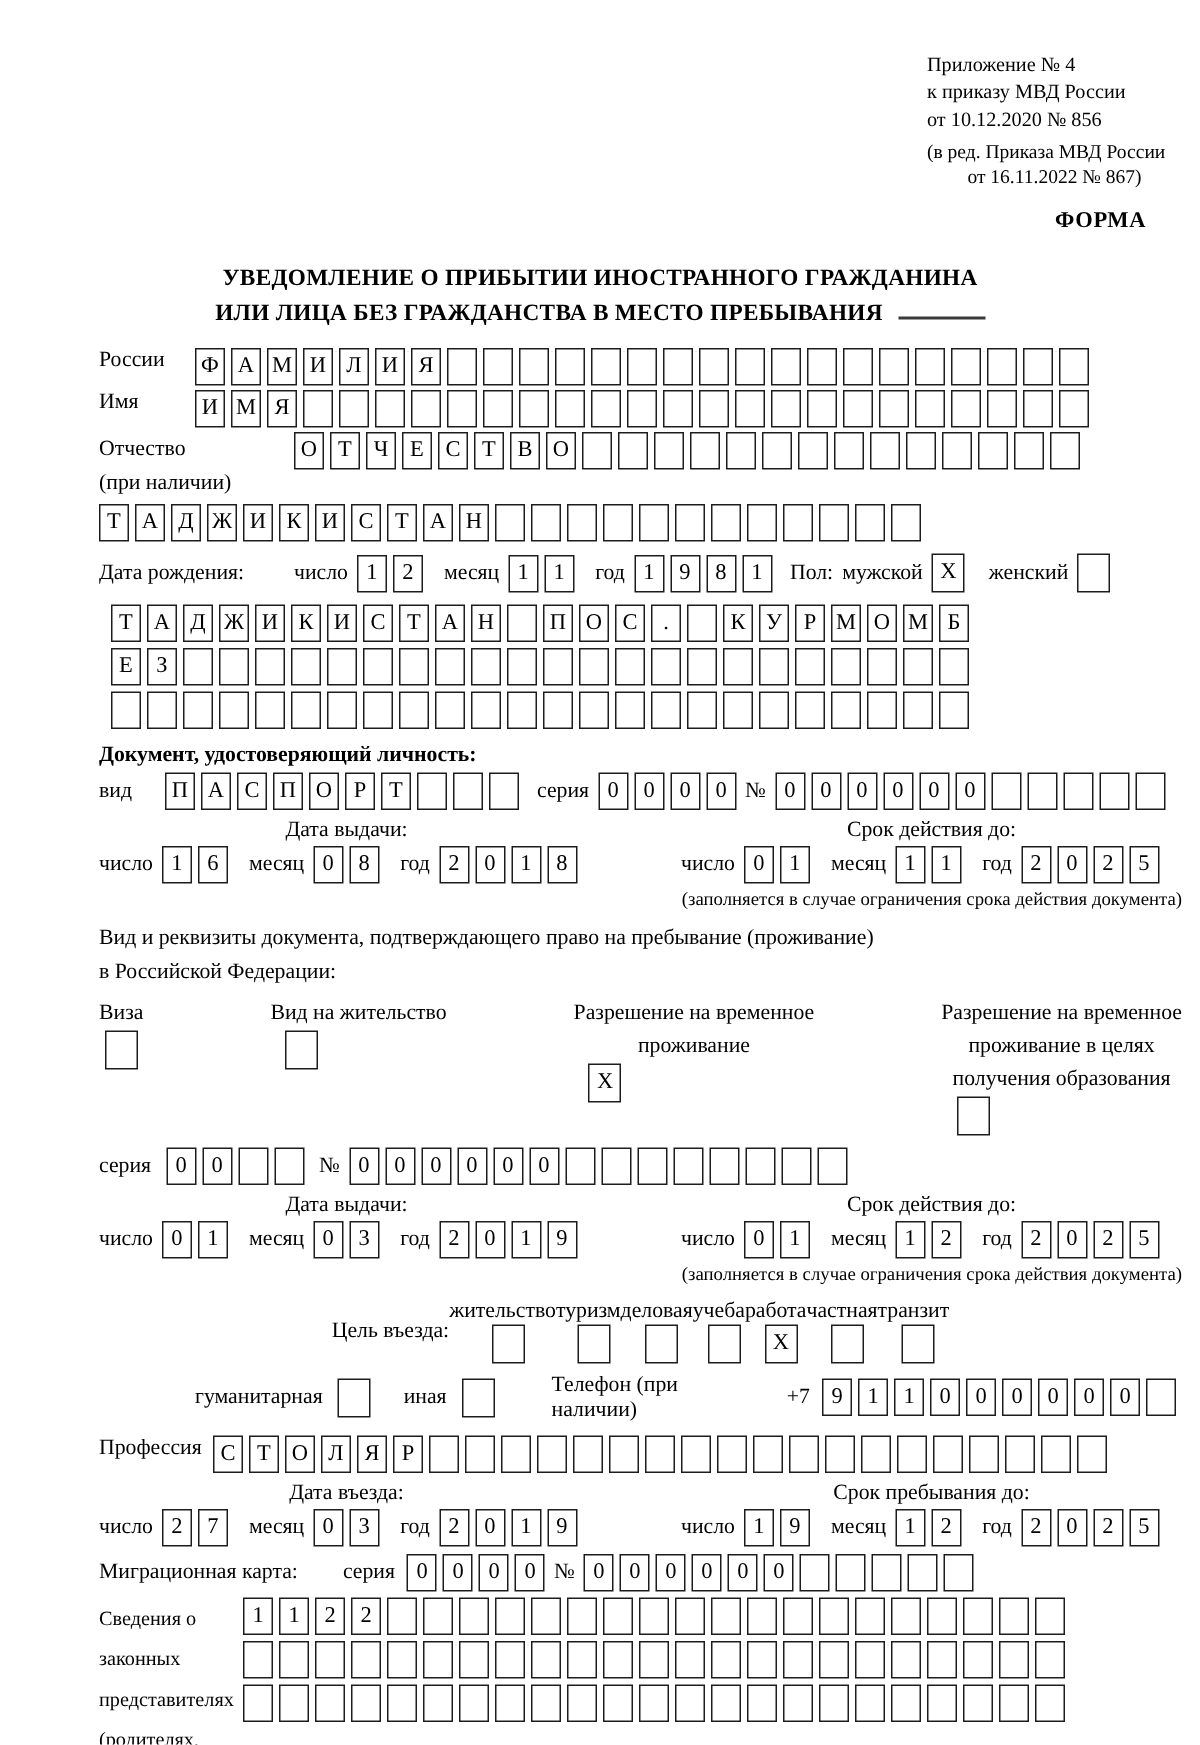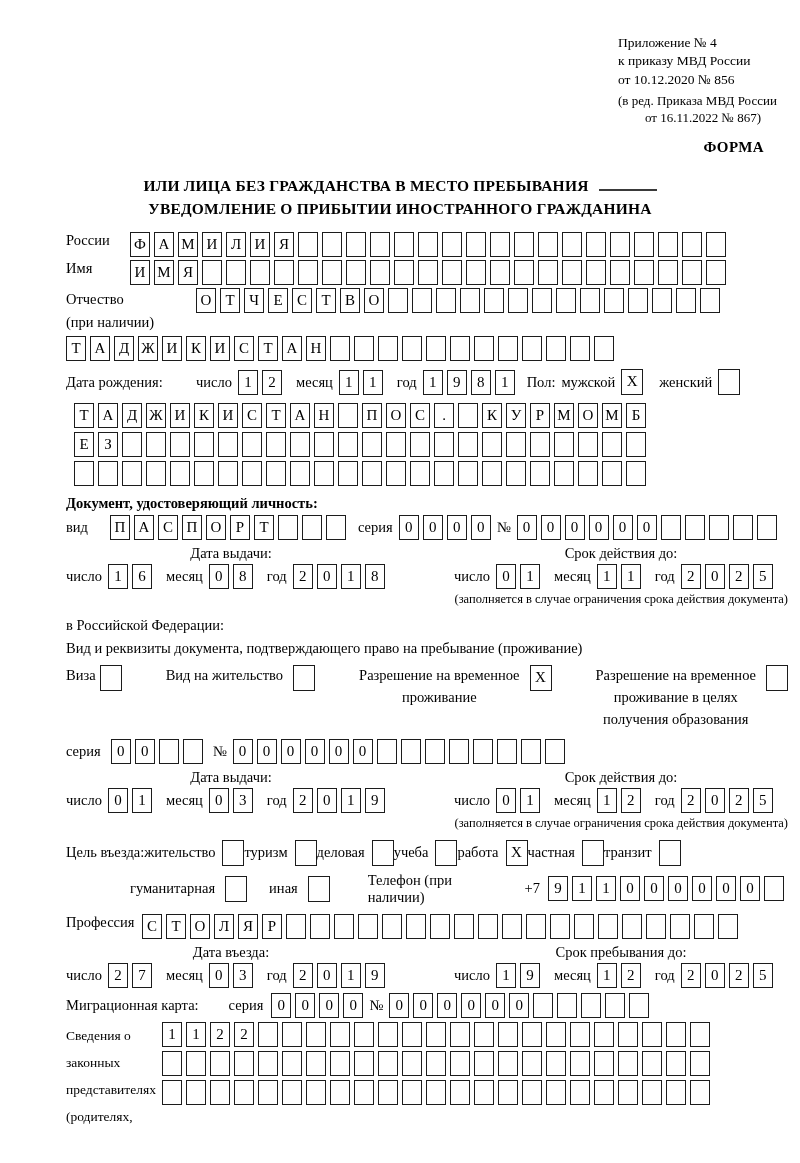--- a/index.html
+++ b/index.html
@@ -46,25 +46,25 @@
   .dcol-l { width:388px; flex-shrink:0; }
   .dcol-r { flex:1; }
   .dhead { text-align:center; margin-bottom:2px; }
   .dcol-l .dhead { width:330px; }
   .drow { display:flex; align-items:center; }
   .note { font-size:12.5px; text-align:right; margin-top:3px; }
 
   .intro { margin-top:7px; line-height:1.6; }
 
   .opts { display:flex; justify-content:space-between; align-items:flex-start; margin-top:5px; }
-  .opt { display:flex; align-items:flex-start; }
+  .opt { display:flex; align-items:flex-start;flex-direction:column; }
   .opt .olabel { text-align:center; line-height:1.5; }
   .opt .box { margin-left:10px; }
 
-  .purpose { display:flex; align-items:center; justify-content:flex-start; margin-top:9px; }
+  .purpose { display:flex; align-items:center; justify-content:center; margin-top:9px; }
   .purpose .opt { align-items:center; }
   .purpose .opt .box { margin-left:7px; }
   .purpose2 { display:flex; align-items:center; margin-top:6px; padding-left:64px; }
   .purpose2 .box { margin-left:10px; }
   .phone-lbl { margin-left:38px; }
   .phone-pre { margin:0 8px 0 28px; }
 
   .mig { display:flex; align-items:center; margin-top:5px; }
   .mig .slbl { margin-left:30px; margin-right:8px; }
   .mig .nlbl { margin:0 6px 0 2px; }
@@ -80,22 +80,22 @@
   <div class="annex">
     <div>Приложение № 4</div>
     <div>к приказу МВД России</div>
     <div>от 10.12.2020 № 856</div>
     <div class="ed">(в ред. Приказа МВД России</div>
     <div class="ed">от 16.11.2022 № 867)</div>
   </div>
   <div class="forma">ФОРМА</div>
 
   <div class="title">
+    <div>УВЕДОМЛЕНИЕ О ПРИБЫТИИ ИНОСТРАННОГО ГРАЖДАНИНА</div>
     <div><span>ИЛИ ЛИЦА БЕЗ ГРАЖДАНСТВА В МЕСТО ПРЕБЫВАНИЯ</span><span class="blank"></span></div>
-    <div>УВЕДОМЛЕНИЕ О ПРИБЫТИИ ИНОСТРАННОГО ГРАЖДАНИНА</div>
   </div>
 
 
   <div class="row mt12">
     <span class="lbl w64">России</span>
     <span class="cells">
         <span class="cell">Ф</span>
         <span class="cell">А</span>
         <span class="cell">М</span>
         <span class="cell">И</span>
@@ -403,22 +403,22 @@
             <span class="cell">0</span>
             <span class="cell">2</span>
             <span class="cell">5</span>
           </span>
       </div>
       <div class="note">(заполняется в случае ограничения срока действия документа)</div>
     </div>
   </div>
 
   <div class="intro">
+    <div>Вид и реквизиты документа, подтверждающего право на пребывание (проживание)</div>
     <div>в Российской Федерации:</div>
-    <div>Вид и реквизиты документа, подтверждающего право на пребывание (проживание)</div>
   </div>
 
   <div class="opts">
     <div class="opt">
       <span class="olabel">
         <div>Виза</div>
       </span>
       <span class="box" style="margin-left:4px;"></span>
     </div>
     <div class="opt">

